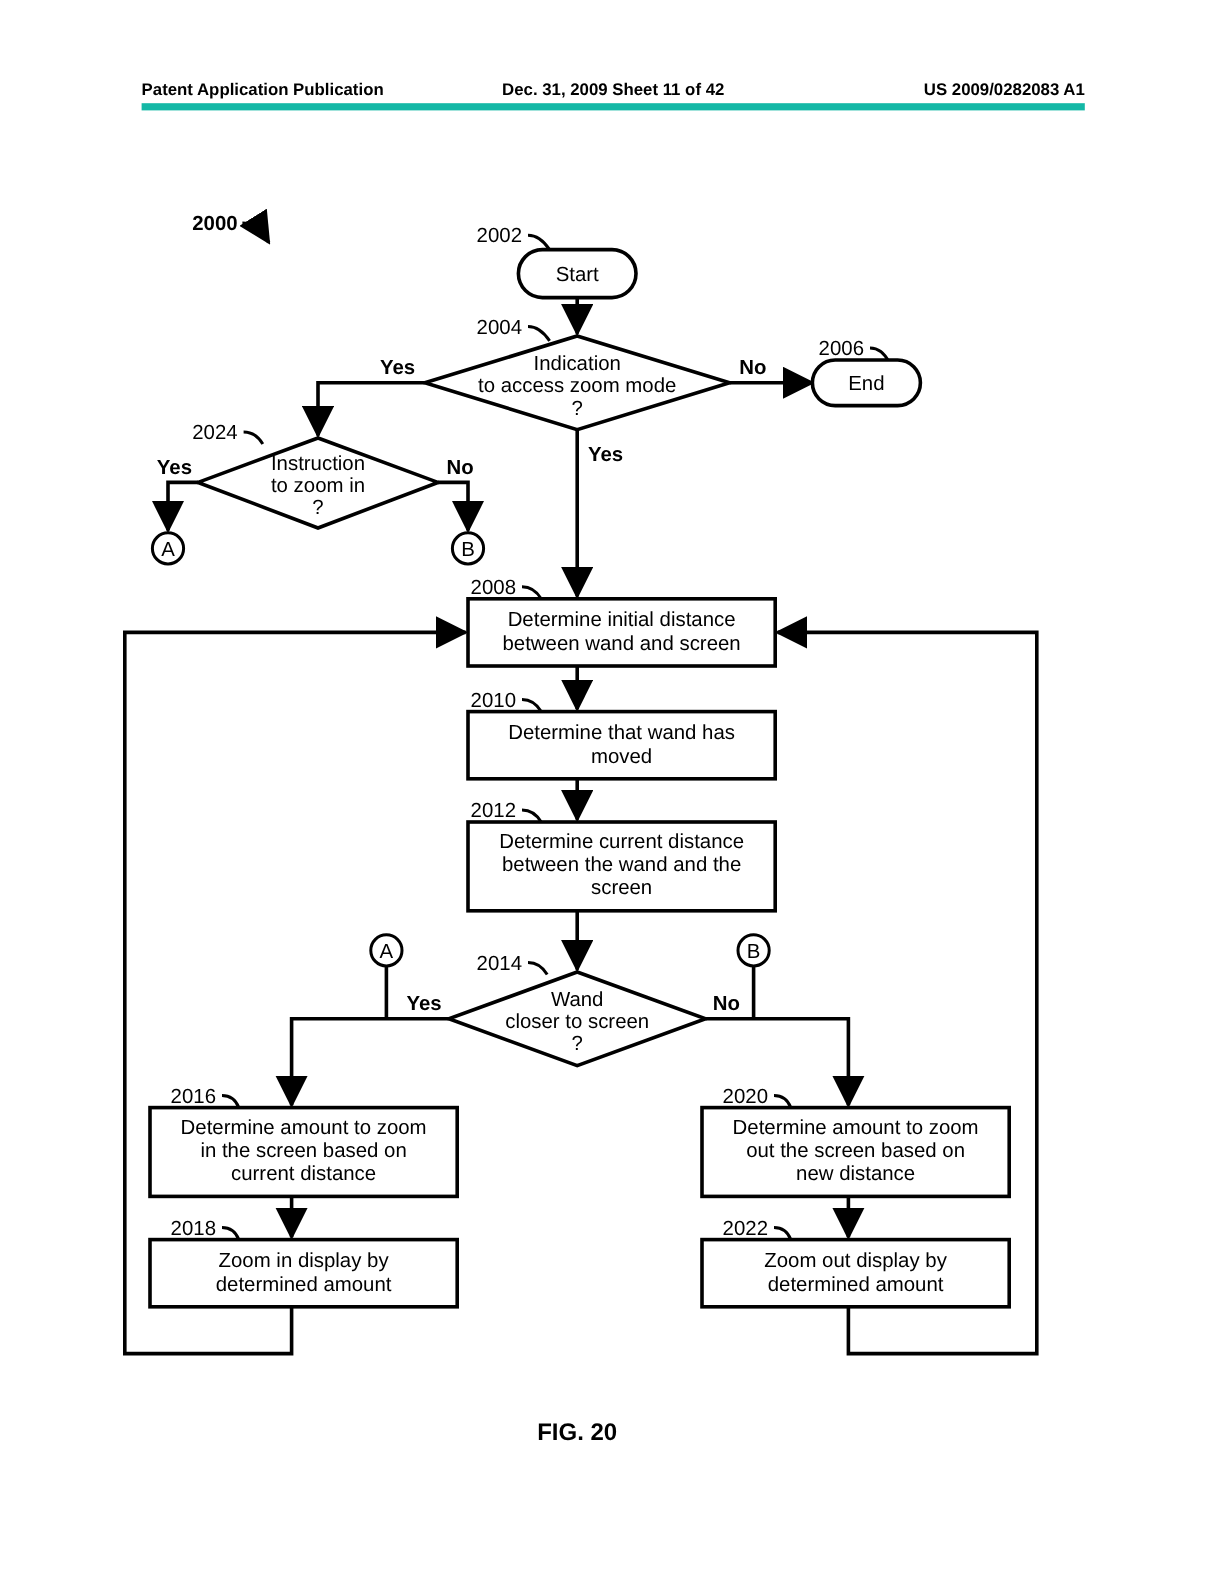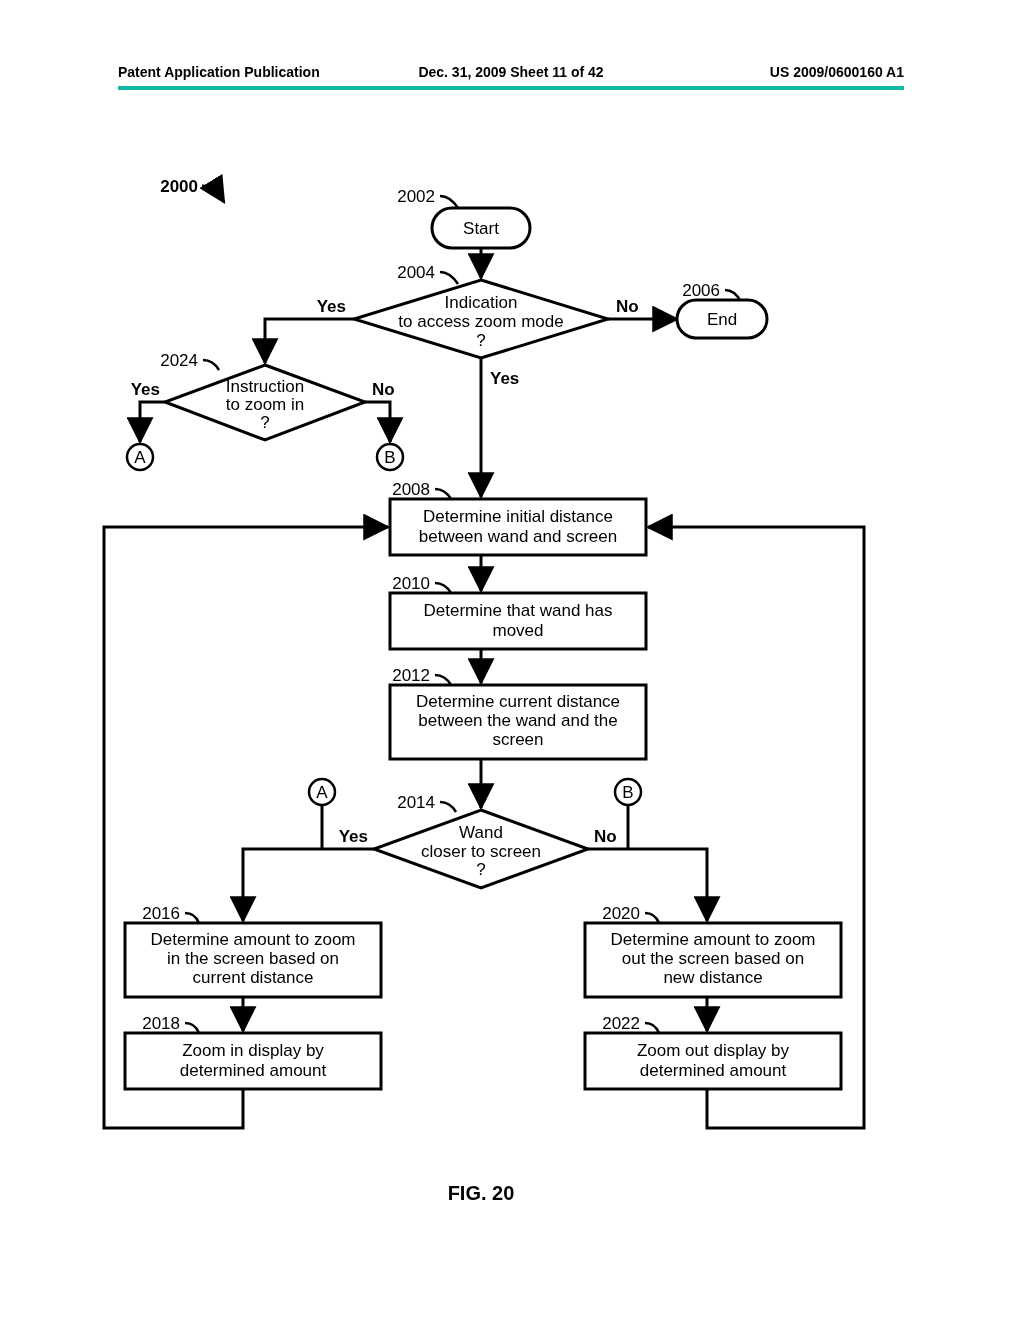--- a/index.html
+++ b/index.html
@@ -16,21 +16,21 @@
     width: 1024px;
     height: 1320px;
   }
   
   .header {
     position: absolute;
     top: 86px;
     left: 118px;
     right: 120px;
     height: 28px;
-    border-top: 4px solid #14b8a6;
+    border-top: 6px solid #14b8a6;
     font-size: 14px;
     font-weight: bold;
   }
   .header .left {
     position: absolute;
     top: -26px;
     left: 0;
   }
   .header .mid {
     position: absolute;
@@ -55,21 +55,21 @@
   .labelb { font: bold 17px Arial, sans-serif; }
   .title { font: bold 20px Arial, sans-serif; }
 </style>
 </head>
 <body>
 
 <div class="page">
   <div class="header">
     <span class="left">Patent Application Publication</span>
     <span class="mid">Dec. 31, 2009  Sheet 11 of 42</span>
-    <span class="right">US 2009/0600160 A1</span>
+    <span class="right">US 2009/0282083 A1</span>
   </div>
 
   <svg class="diagram" viewBox="0 0 1024 1320">
     <defs>
       <marker id="arrow" viewBox="0 0 12 12" refX="11" refY="6" markerWidth="9" markerHeight="9" orient="auto-start-reverse">
         <path d="M0,0 L12,6 L0,12 z" fill="#000"></path>
       </marker>
     </defs>
 
     <text class="labelb" x="198" y="192" text-anchor="end">2000</text>

